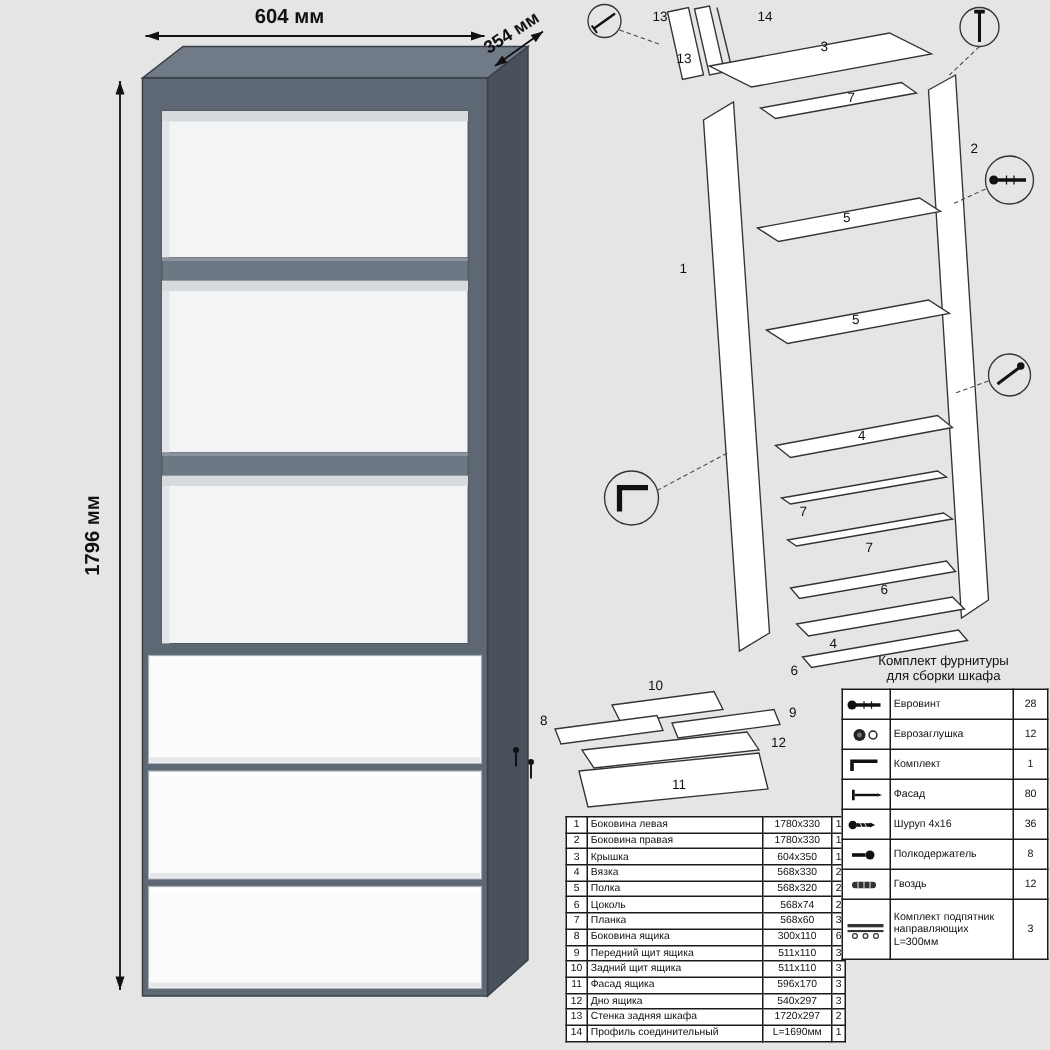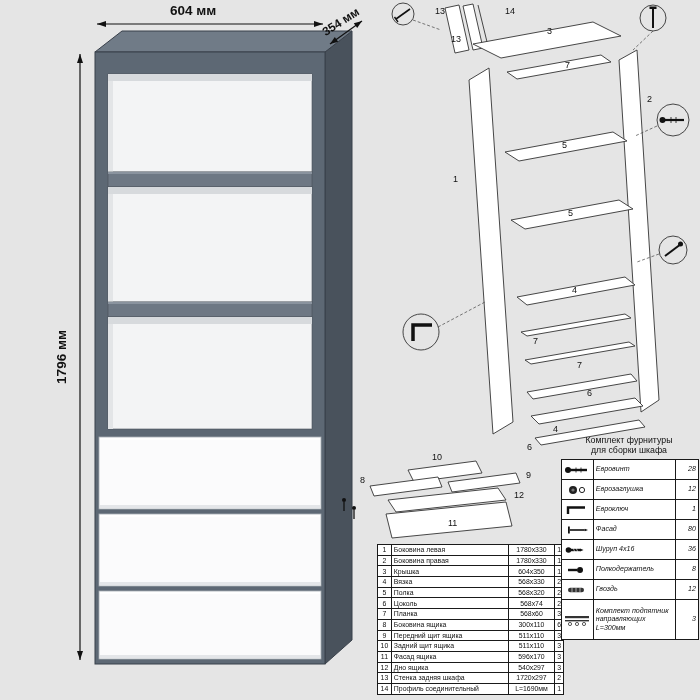--- a/index.html
+++ b/index.html
@@ -14,23 +14,23 @@
   .dash { stroke:#444; stroke-width:0.7; stroke-dasharray:3,2; fill:none; }
   .blk { fill:#111; stroke:none; }
   table { border-collapse:collapse; background:#fff; color:#111; }
   .parts-table { left:377px; top:544px; width:187px; font-size:6.9px; }
   .parts-table td { border:0.8px solid #1a1a1a; padding:0 2px; height:9.7px; line-height:1.05; white-space:nowrap; }
   .parts-table td.c { text-align:center; padding:0 1px; }
   .hw-title { left:556px; top:435px; width:146px; text-align:center; font-size:8.8px; line-height:1.18; color:#111; }
   .hw-table { left:561px; top:459px; width:138px; font-size:7.1px; }
   .hw-table tr { height:20px; }
   .hw-table tr.tall { height:40px; }
-  .hw-table td { border:0.8px solid #1a1a1a; padding:1px 2px; line-height:1.15;font-style:italic; }
+  .hw-table td { border:0.8px solid #1a1a1a; padding:1px 2px; line-height:1.15; }
   .hw-table td.ic { width:27px; text-align:center; }
-  .hw-table td.c { width:20px; text-align:right; }
+  .hw-table td.c { width:20px; text-align:center; }
   .hw-table td.nm { width:82px; }
   .hwicon { display:inline-block; vertical-align:middle; }
 </style>
 </head>
 <body>
 
 <div class="page">
 
   <svg class="abs" style="left:0;top:0" width="385" height="700" viewBox="0 0 385 700">
 
@@ -309,21 +309,21 @@
         </td>
         <td class="nm">Еврозаглушка</td>
         <td class="c">12</td>
       </tr>
       <tr>
         <td class="ic">
           <svg class="hwicon" width="26" height="10" viewBox="0 0 26 10">
               <path d="M4,9 L4,2.5 L21,2.5" fill="none" stroke="#111" stroke-width="2.4"></path>
             </svg>
         </td>
-        <td class="nm">Евроключ</td>
+        <td class="nm">Комплект</td>
         <td class="c">1</td>
       </tr>
       <tr>
         <td class="ic">
           <svg class="hwicon" width="26" height="10" viewBox="0 0 26 10">
               <rect x="4" y="1.5" width="1.8" height="7" fill="#111"></rect>
               <rect x="5.8" y="4.2" width="15" height="1.6" fill="#111"></rect>
               <polygon points="20.8,3.8 24,5 20.8,6.2" fill="#111"></polygon>
             </svg>
         </td>

